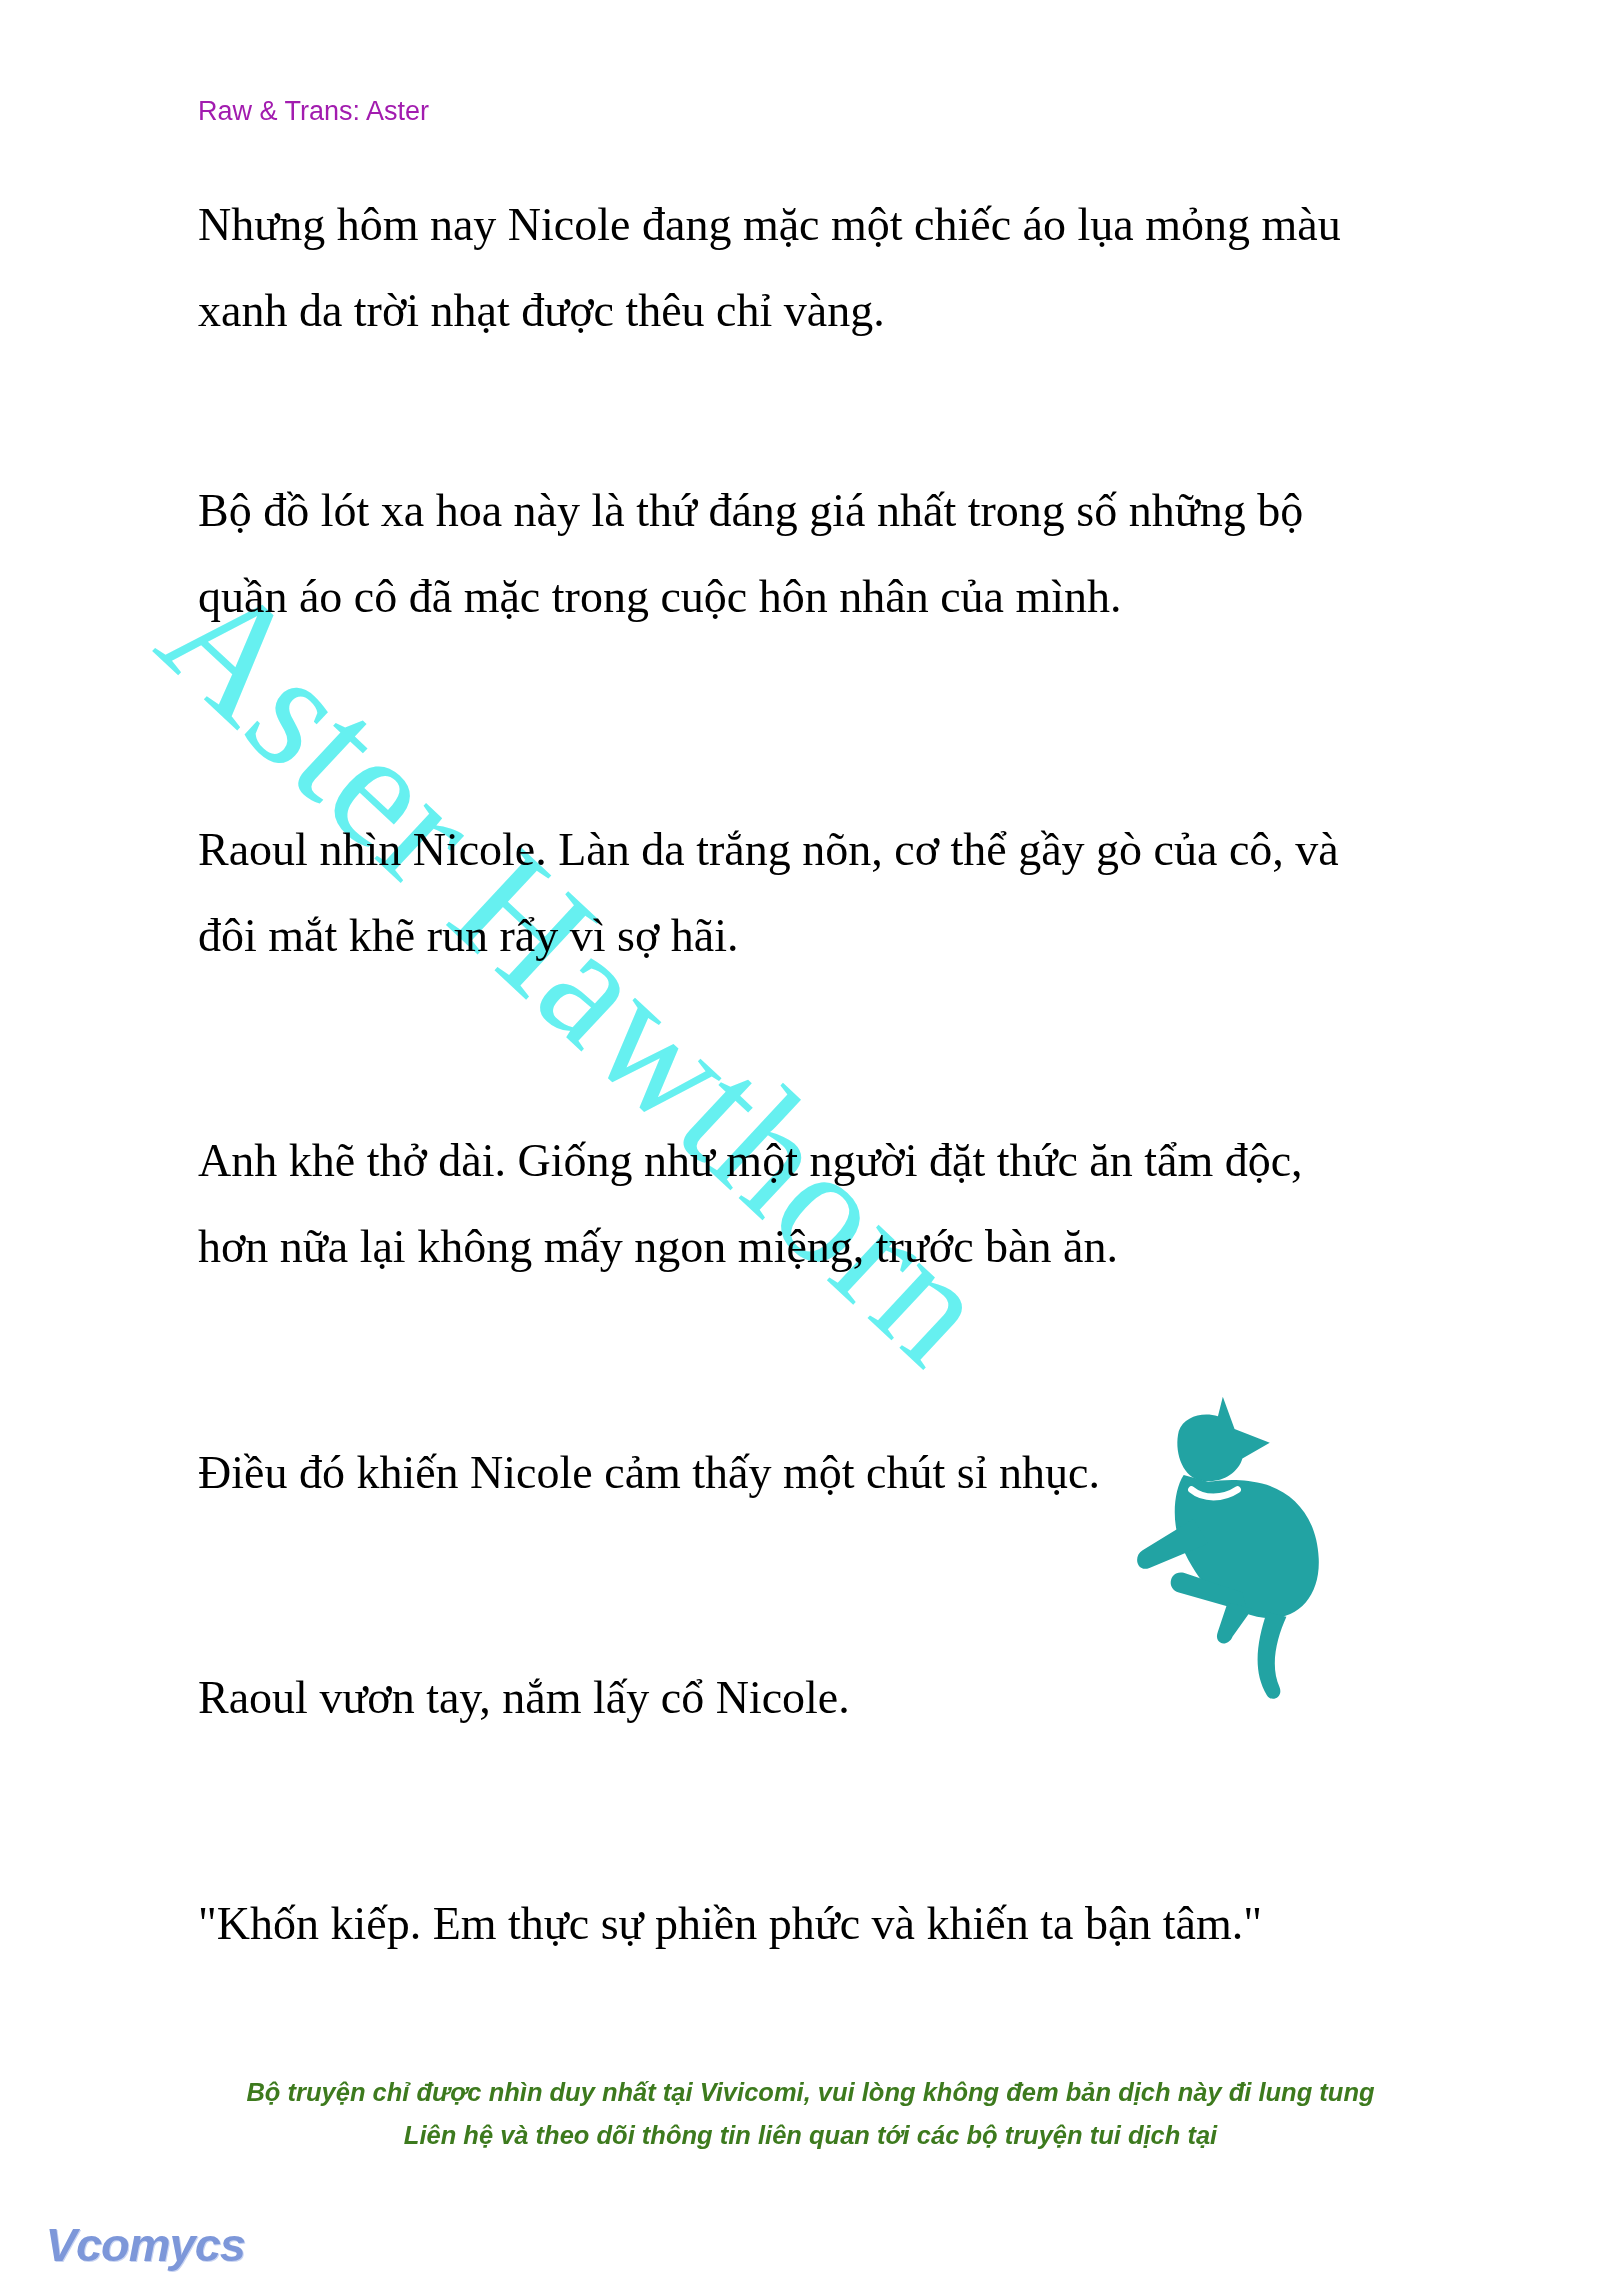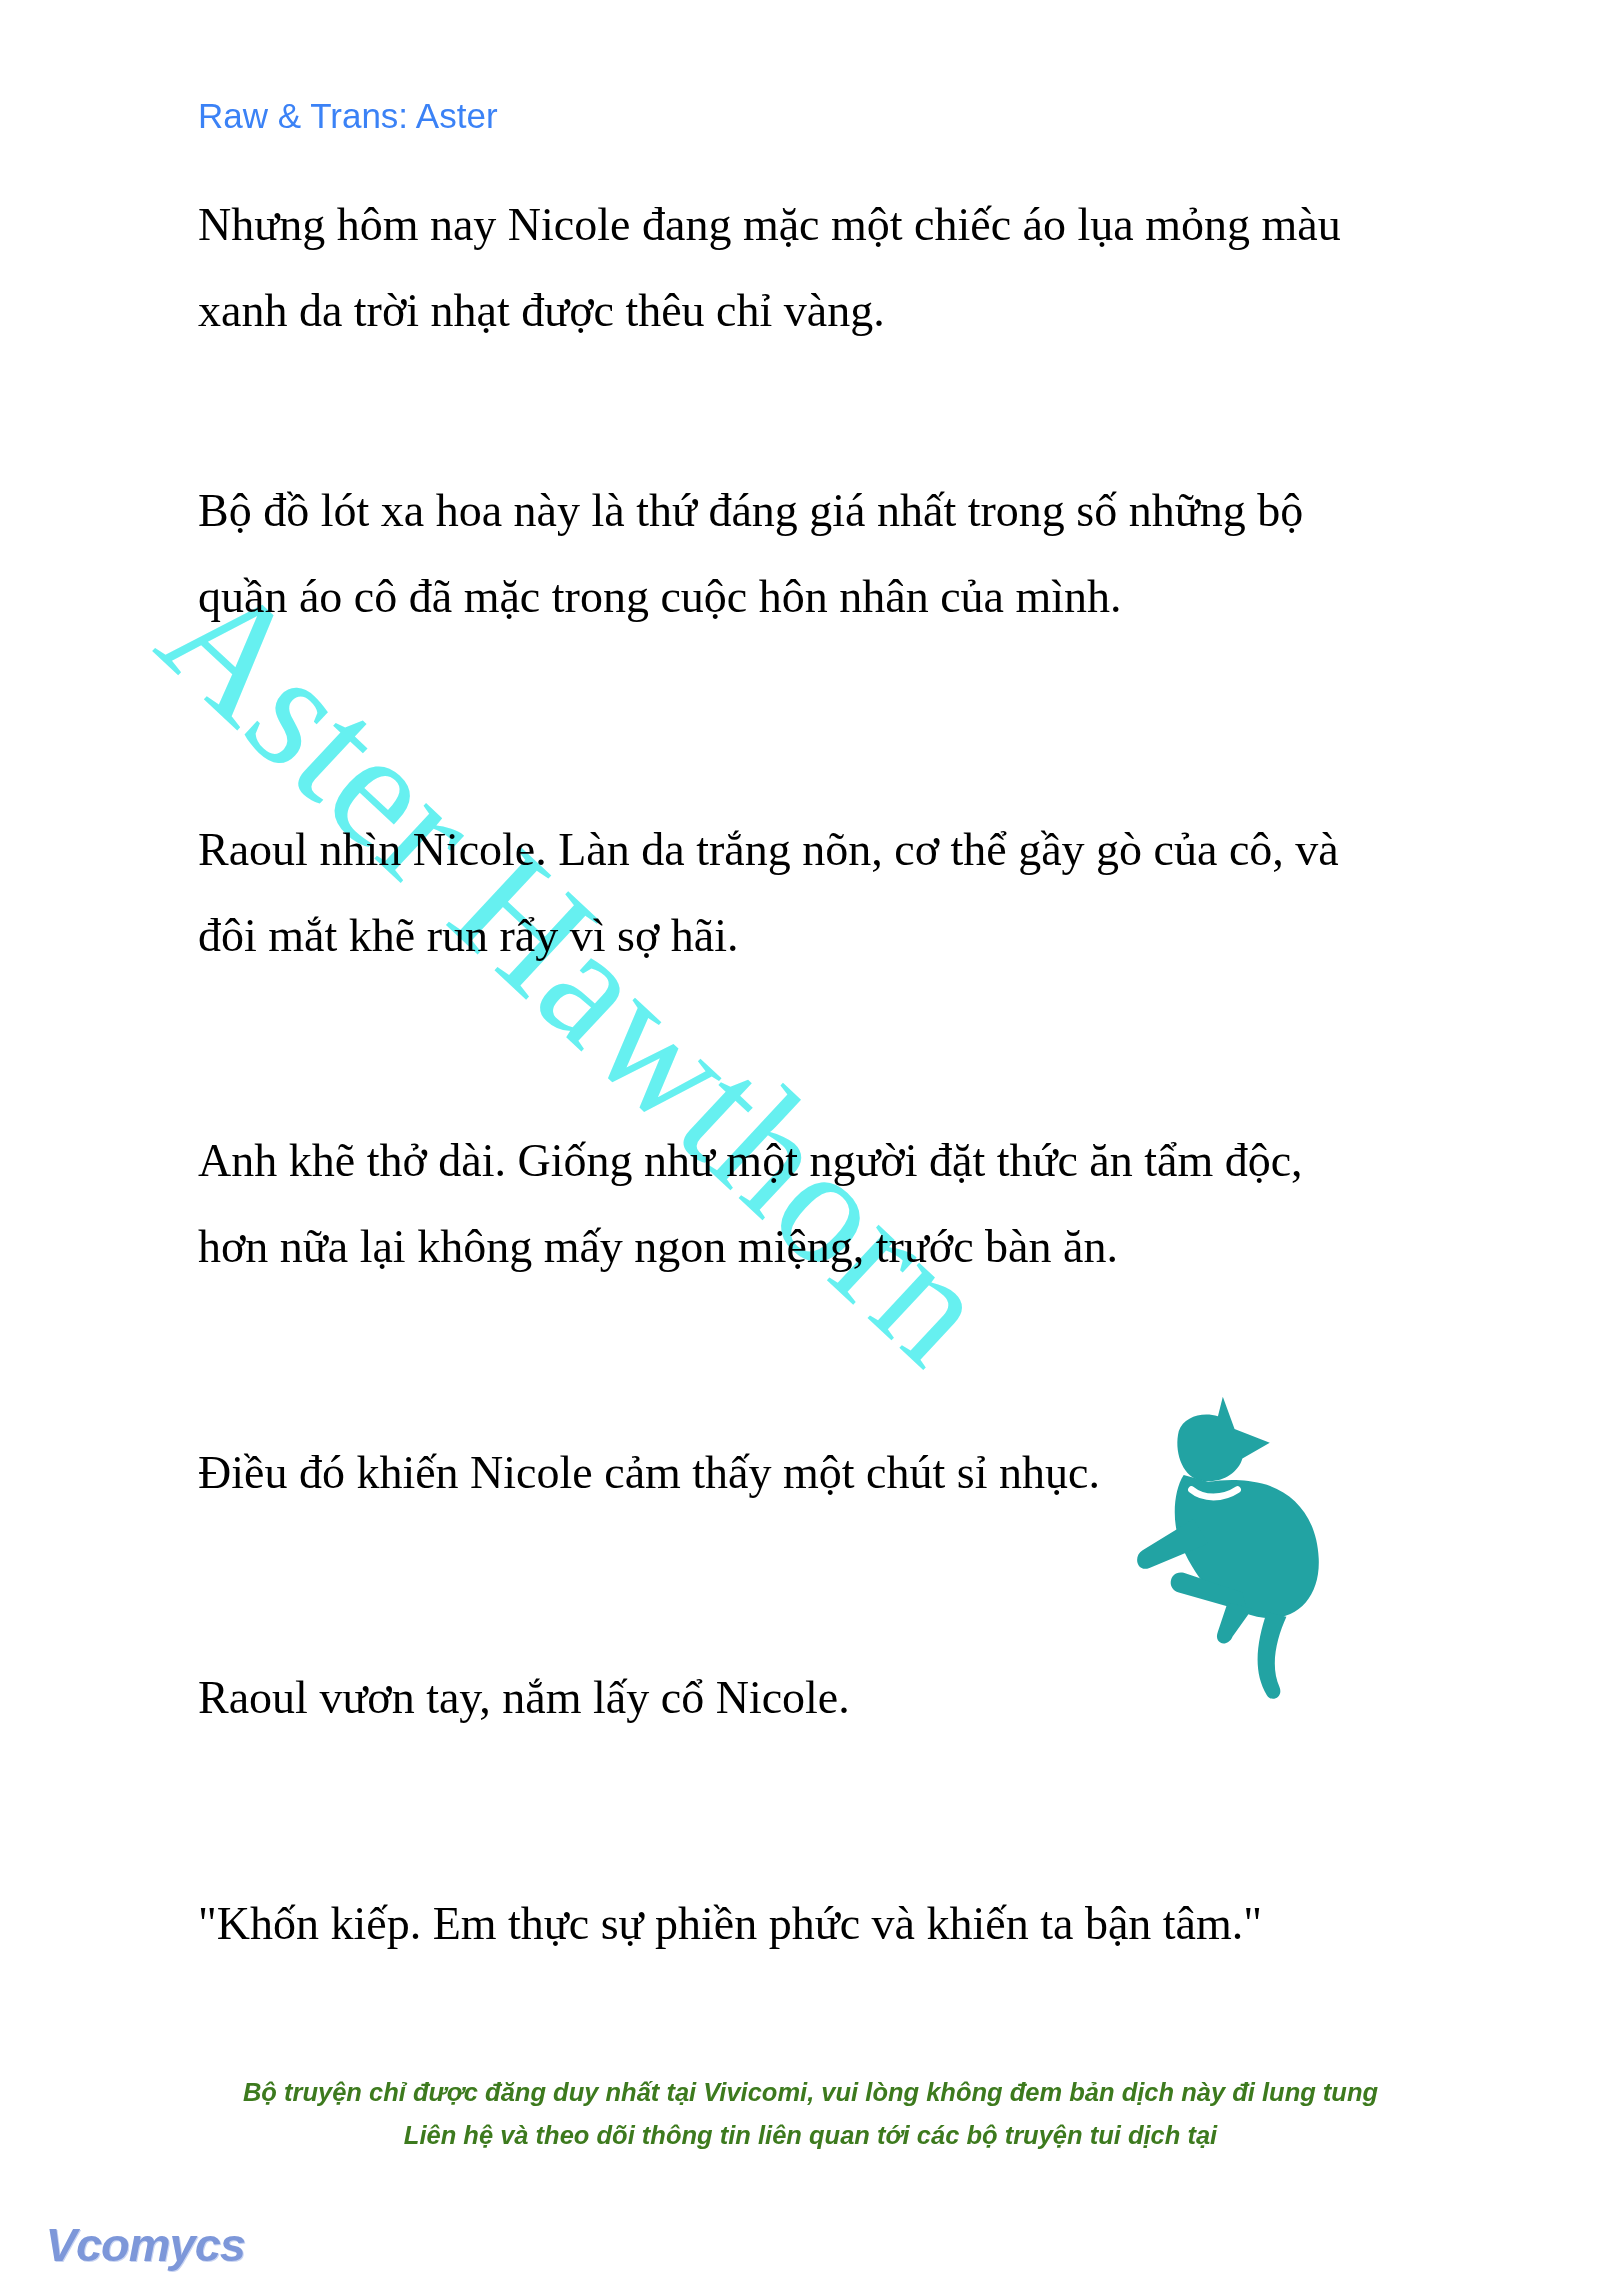--- a/index.html
+++ b/index.html
@@ -12,22 +12,22 @@
       width: 1621px;
       height: 2293px;
       background: #ffffff;
       overflow: hidden;
     }
     .header-credit {
       position: absolute;
       left: 198px;
       top: 96px;
       font-family: "Liberation Sans", sans-serif;
-      font-size: 35px;
-      color: #3b82f6;
+      font-size: 27px;
+      color: #a21caf;
       margin: 0;
     }
     .para {
       position: absolute;
       left: 198px;
       width: 1274px;
       margin: 0;
       font-family: "Liberation Serif", serif;
       font-size: 46px;
       line-height: 86px;
@@ -148,20 +148,20 @@
 
       <path d="M105 225 L95 255 C90 268 105 272 110 260 L130 232 Z"></path>
 
       <path d="M145 235 C135 265 130 295 145 320 C150 328 162 322 158 312 C148 290 155 262 165 240 Z"></path>
     </g>
 
     <path d="M68 110 C80 120 100 120 115 110" stroke="#ffffff" stroke-width="7" fill="none" stroke-linecap="round"></path>
   </svg>
 
   <div class="footer">
-    <span class="line">Bộ truyện chỉ được đăng duy nhất tại Vivicomi, vui lòng không đem bản dịch này đi lung tung</span>
+    <span class="line">Bộ truyện chỉ được nhìn duy nhất tại Vivicomi, vui lòng không đem bản dịch này đi lung tung</span>
     <span class="line">Liên hệ và theo dõi thông tin liên quan tới các bộ truyện tui dịch tại</span>
   </div>
 
   <div class="logo">Vcomycs</div>
 
 </div>
 
 
 </body></html>

